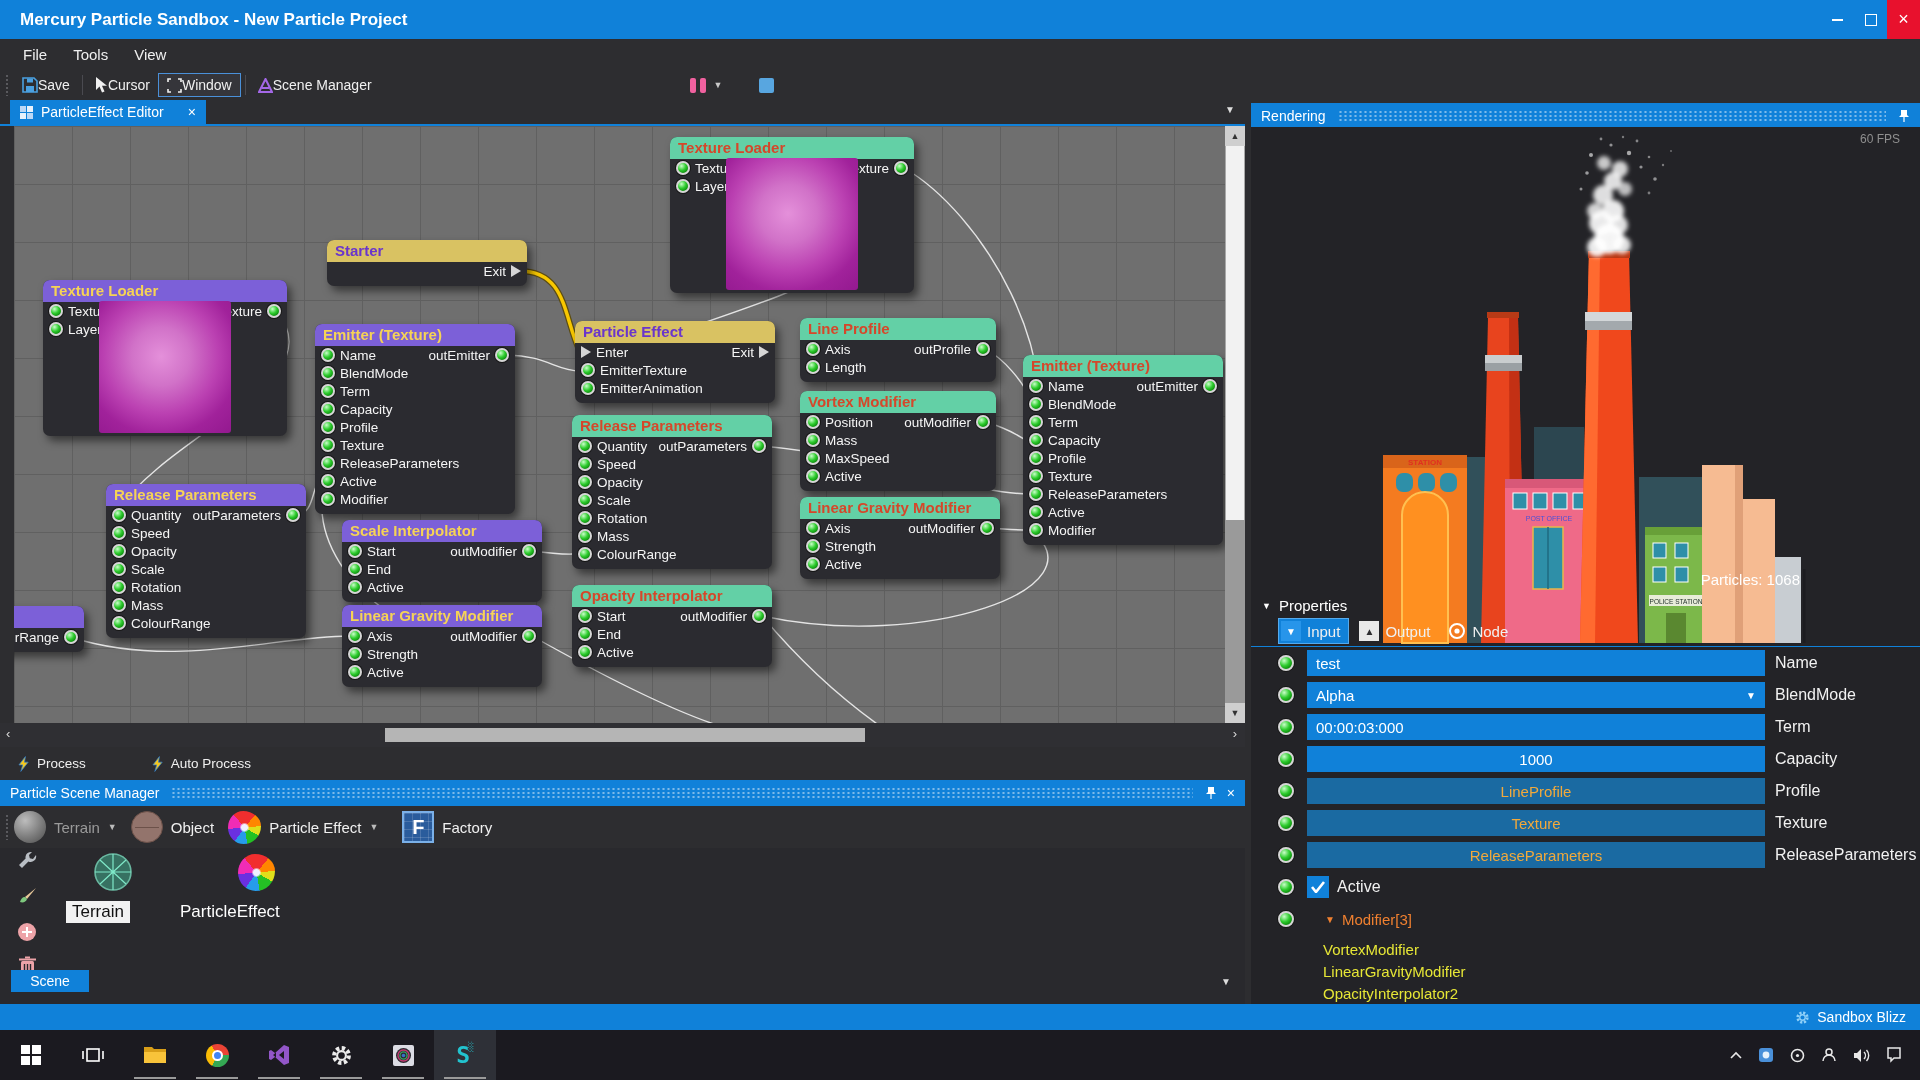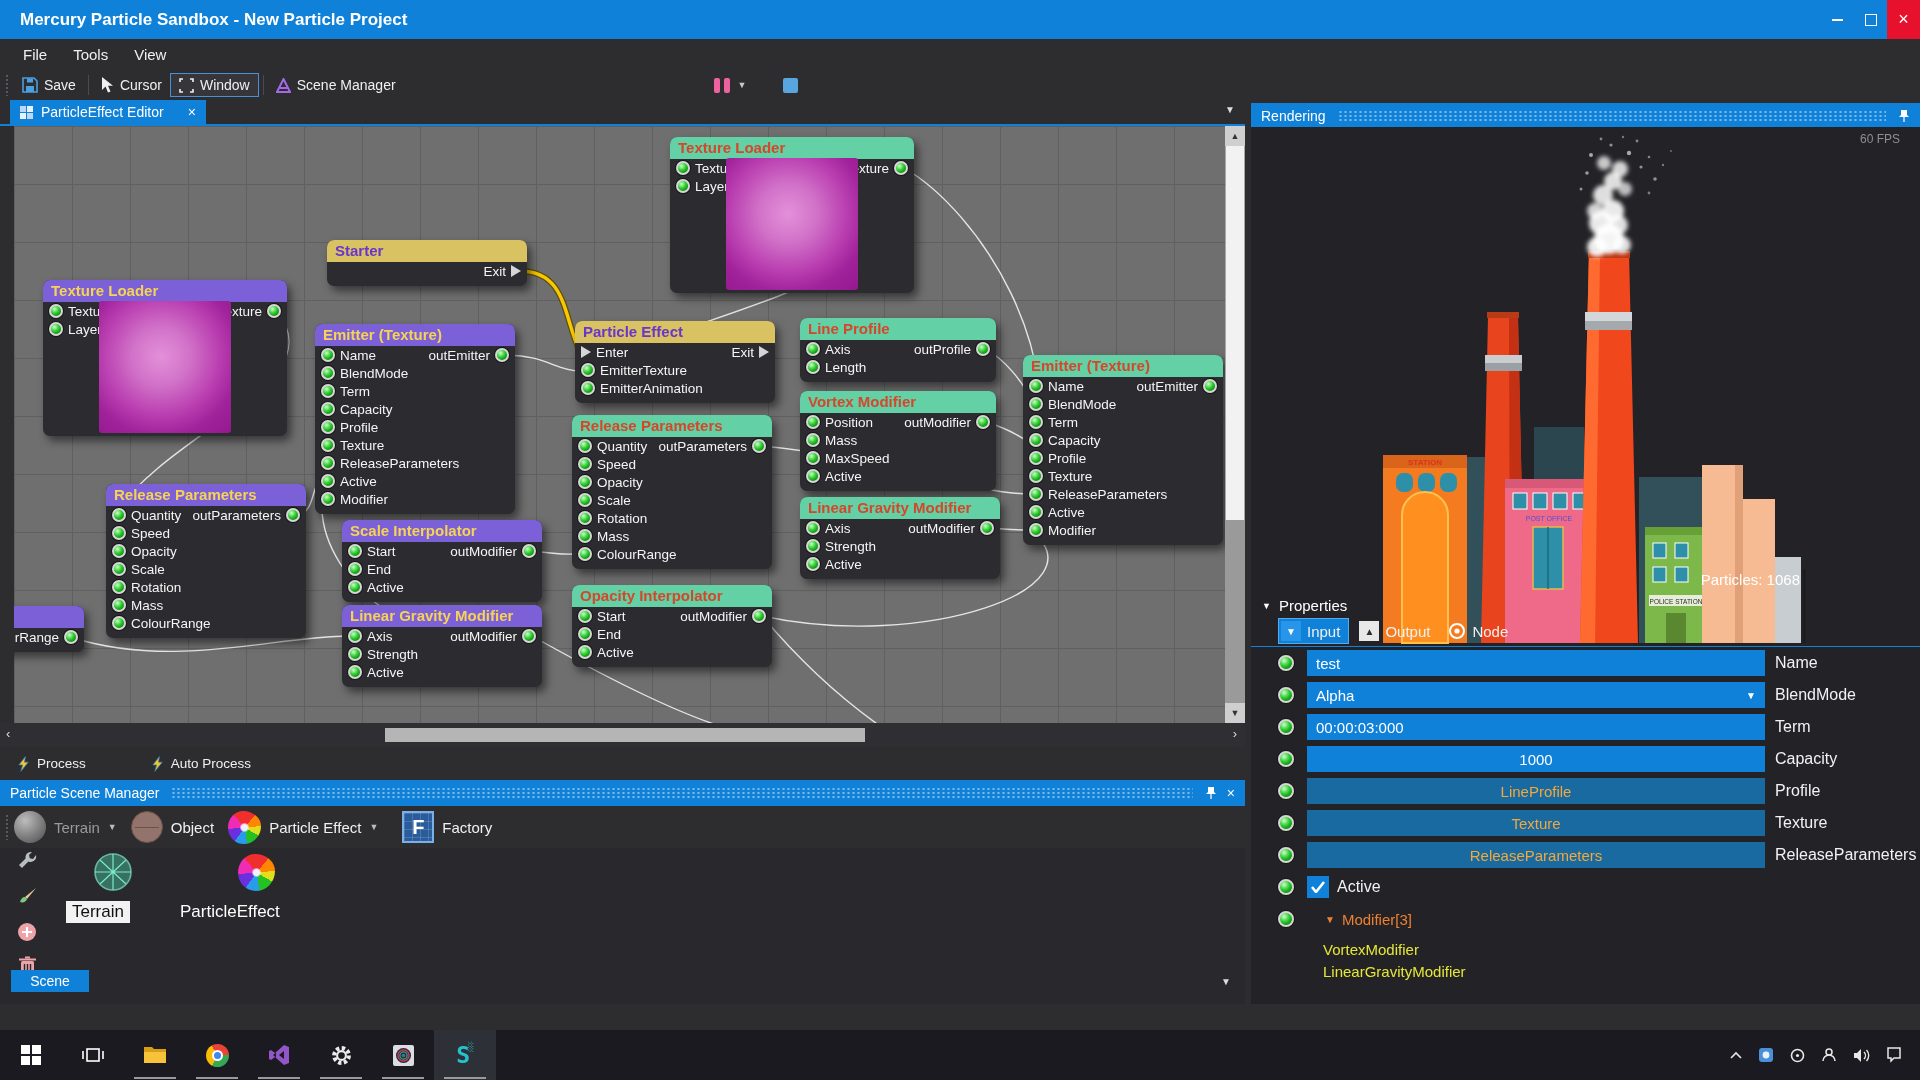--- a/index.html
+++ b/index.html
@@ -11,21 +11,21 @@
   .winbtns{margin-left:auto;display:flex;height:100%;}
   .wbtn{width:33px;height:100%;display:flex;align-items:center;justify-content:center;color:#fff;}
   .wbtn.close{background:#e8112d;font-size:18px;}
   .minglyph{width:11px;height:2px;background:#fff;}
   .maxglyph{width:10px;height:10px;border:1.5px solid #fff;}
   
   .menubar{position:absolute;left:0;top:39px;width:1920px;height:31px;background:#2d2d30;display:flex;align-items:center;padding-left:10px;box-sizing:border-box;font-size:15px;}
   .menu-item{padding:4px 13px;}
   .toolbar{position:absolute;left:0;top:70px;width:1920px;height:30px;background:#2d2d30;display:flex;align-items:center;font-size:14px;}
   .grip{width:4px;height:18px;margin:0 5px;background-image:radial-gradient(#5a5a5e 1px,transparent 1.2px);background-size:4px 4px;}
-  .tbtn{display:flex;align-items:center;gap:6px;padding:3px 8px;}
+  .tbtn{display:flex;align-items:center;gap:0;padding:3px 8px;}
   .tbtn.selected{border:1px solid #4a90d9;background:#35353a;}
   .tsep{width:1px;height:20px;background:#4a4a50;margin:0 4px;}
   .pausebars{display:flex;gap:4px;margin-left:310px;}
   .pausebars i{display:block;width:6px;height:15px;background:#f0619f;border-radius:2px;}
   .smallcaret{color:#c8c8c8;font-size:9px;margin-left:8px;}
   .stopsq{width:15px;height:15px;background:#58a6e0;border-radius:2px;margin-left:36px;}
   
   .tabstrip{position:absolute;left:0;top:100px;width:1245px;height:24px;background:#2d2d30;}
   .tabline{position:absolute;left:0;top:124px;width:1245px;height:2px;background:#1081d9;}
   .etab{position:absolute;left:10px;top:0;width:196px;height:24px;background:#1081d9;display:flex;align-items:center;gap:8px;padding:0 10px;box-sizing:border-box;font-size:14px;color:#fff;}
@@ -965,23 +965,31 @@
           </div>
           <div class="pchecklabel">Active</div>
         </div>
         <div class="prow">
           <div class="pled"></div>
           <div class="pgcaret">▼</div>
           <div class="pgtitle">Modifier[3]</div>
         </div>
         <div class="pchild">VortexModifier</div>
         <div class="pchild">LinearGravityModifier</div>
-      </div>
-  </div>
-
+        <div class="pchild">OpacityInterpolator2</div>
+      </div>
+  </div>
+
+  <div class="statusbar">
+    <svg width="15" height="15" viewBox="0 0 22 22">
+        <circle cx="11" cy="11" r="7" fill="none" stroke="#8fd0f8" stroke-width="4" stroke-dasharray="3.2 2.3"></circle>
+        <circle cx="11" cy="11" r="4" fill="none" stroke="#8fd0f8" stroke-width="2"></circle>
+      </svg>
+    <span>Sandbox Blizz</span>
+  </div>
 
   <div class="taskbar">
     <div class="tslot">
       <svg width="20" height="20" viewBox="0 0 20 20">
           <rect x="0" y="0" width="9" height="9" fill="#fff"></rect>
           <rect x="11" y="0" width="9" height="9" fill="#fff"></rect>
           <rect x="0" y="11" width="9" height="9" fill="#fff"></rect>
           <rect x="11" y="11" width="9" height="9" fill="#fff"></rect>
         </svg>
     </div>

